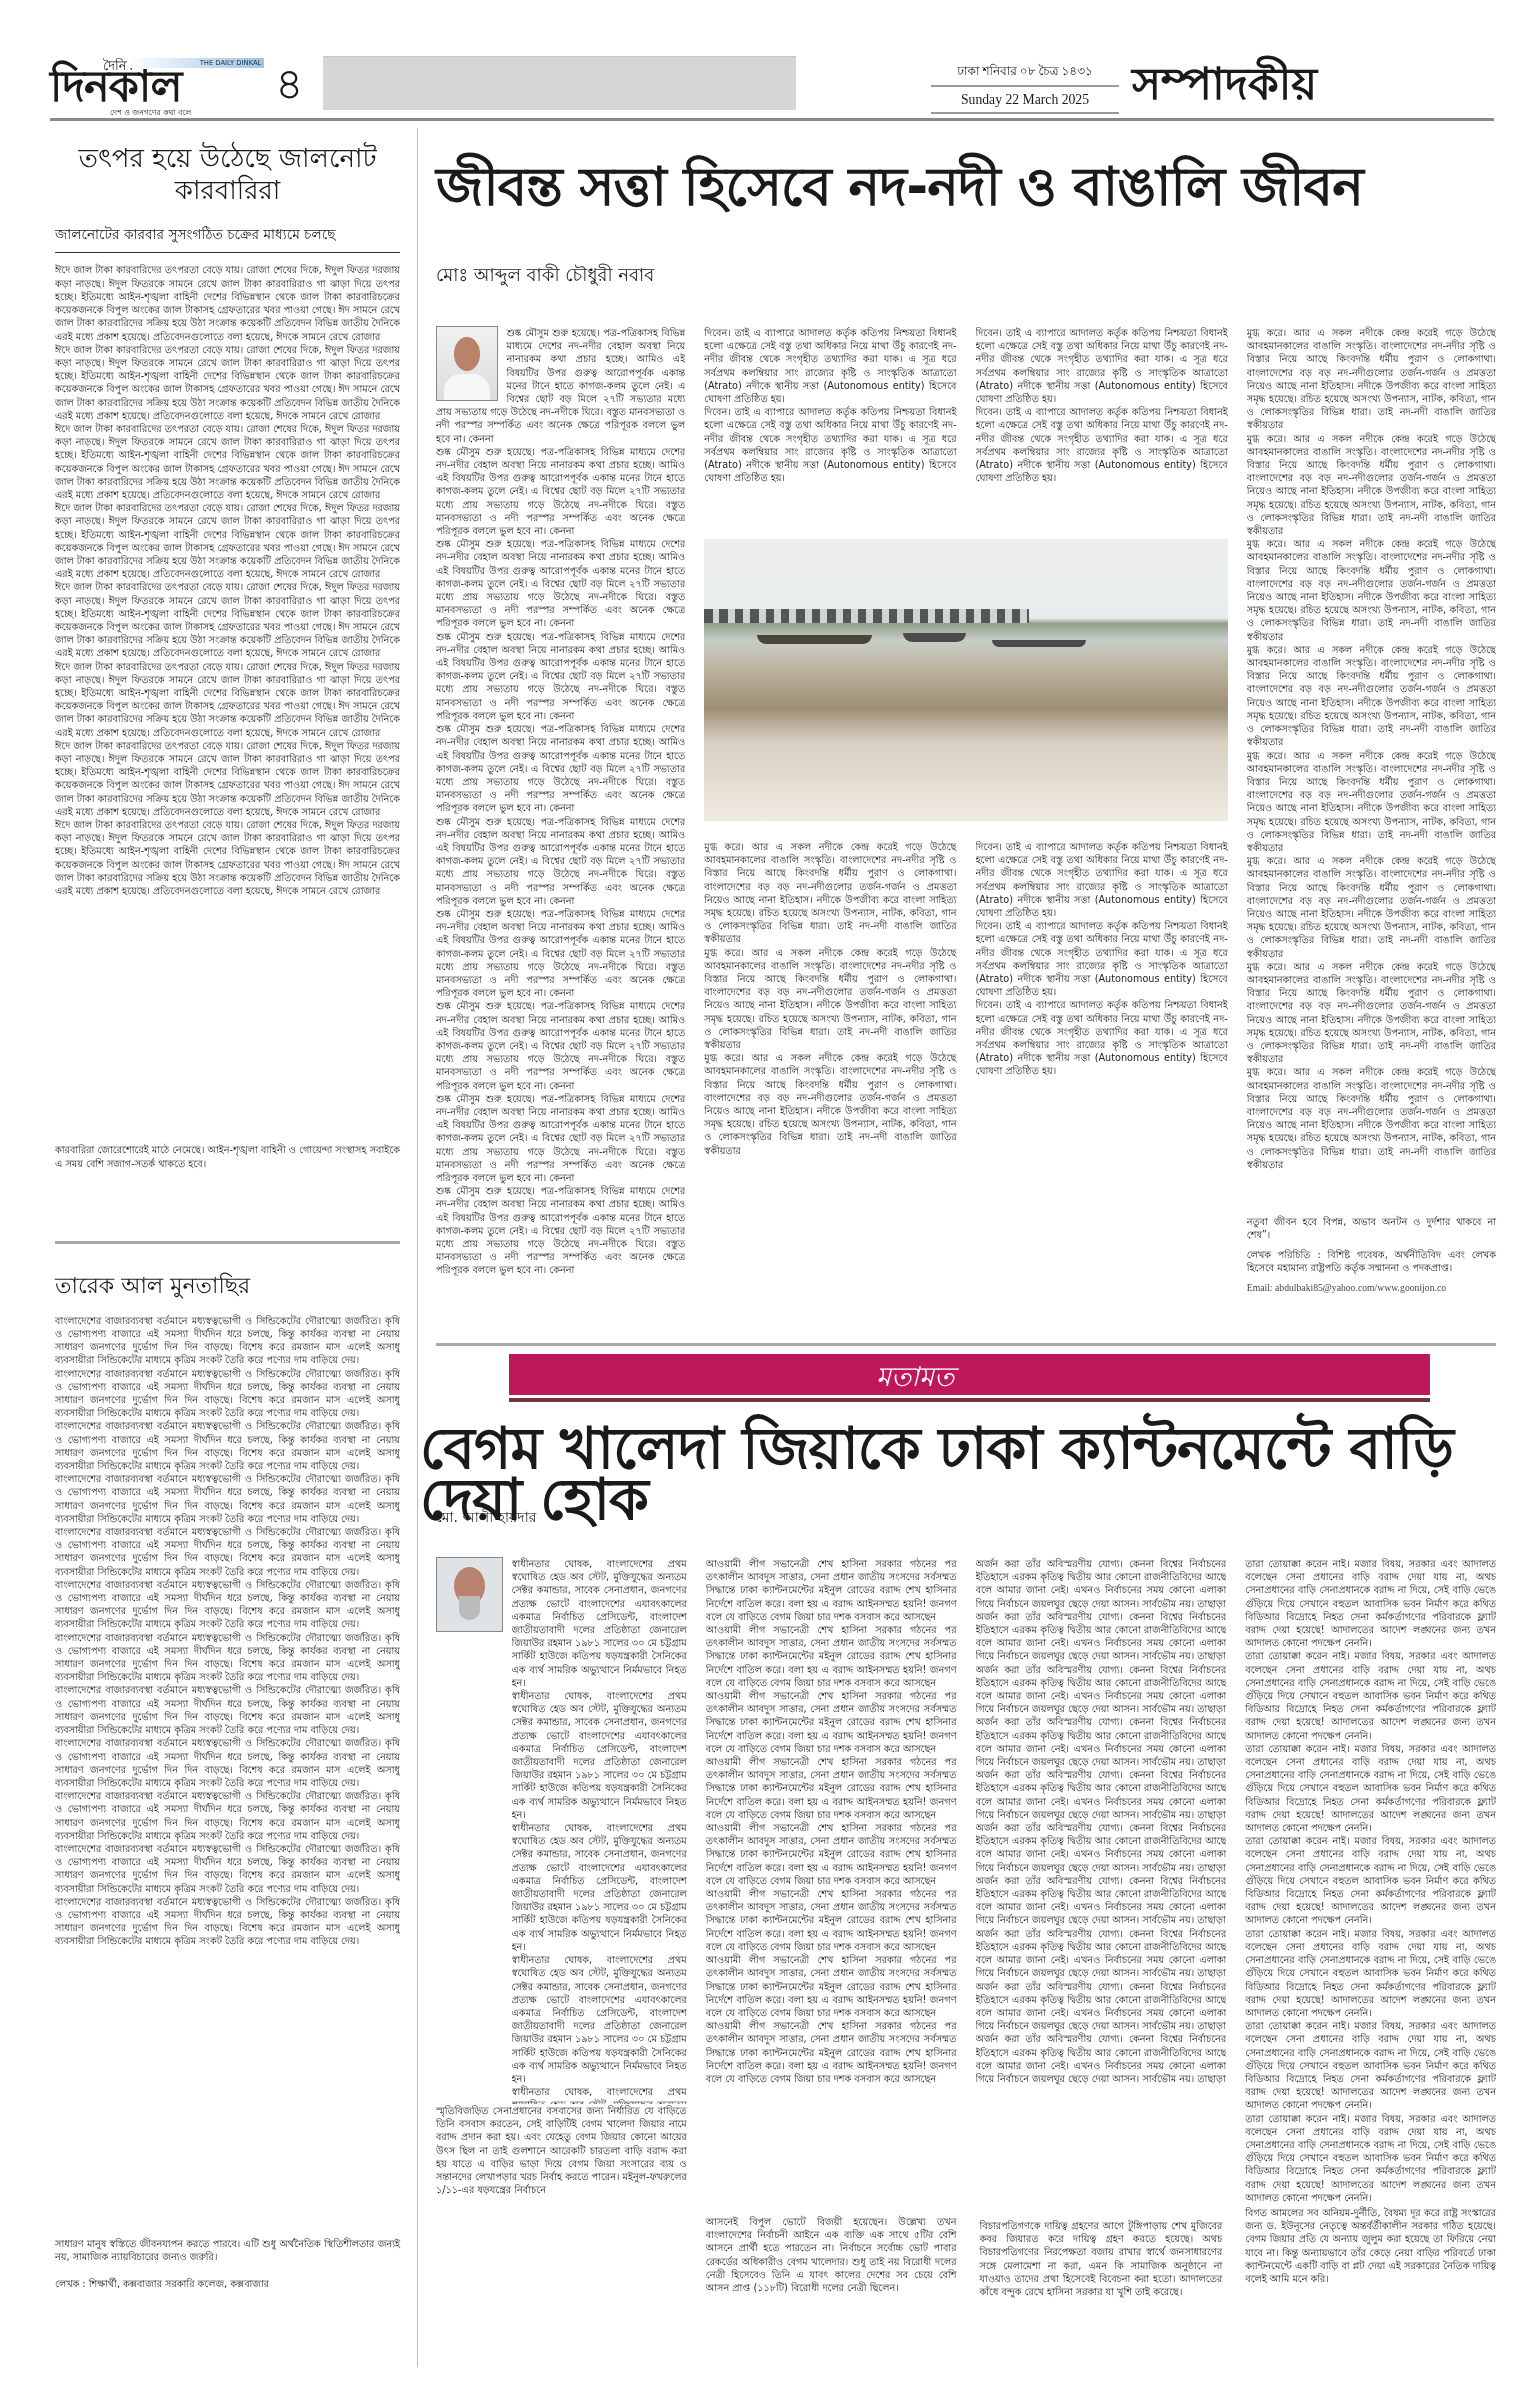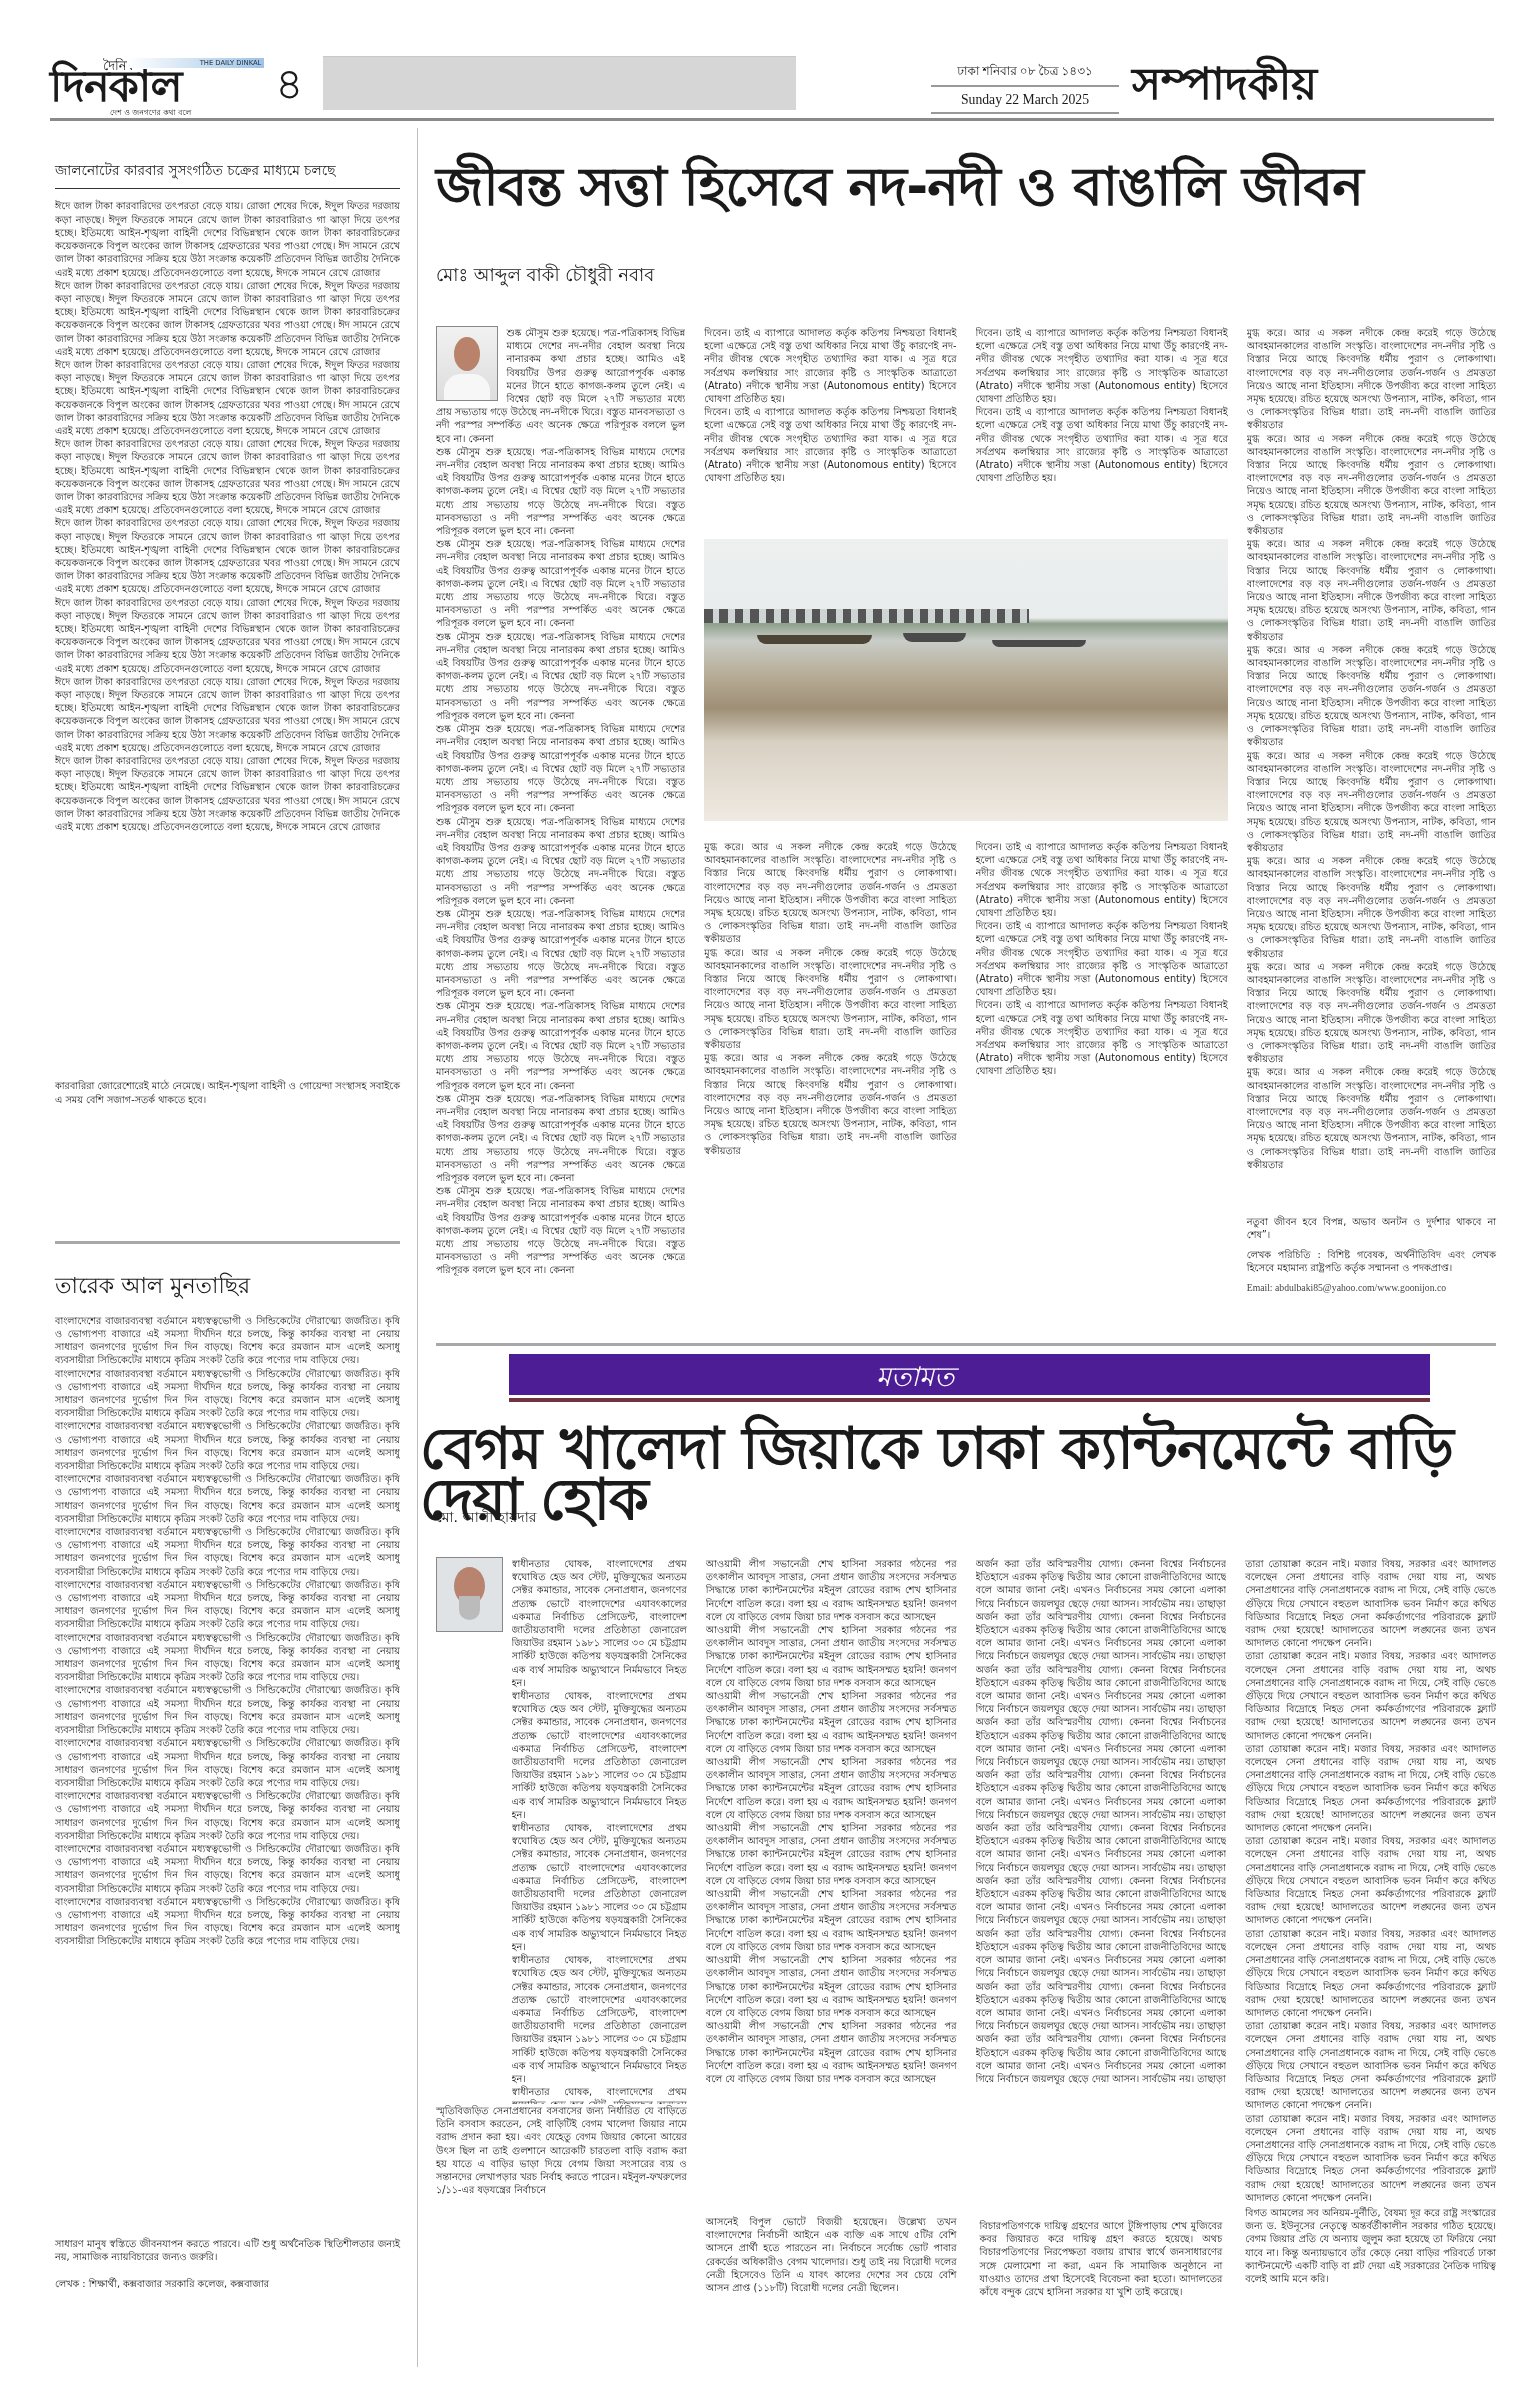--- a/index.html
+++ b/index.html
@@ -29,21 +29,21 @@
   .left-h2{font-size:26px;text-align:center;line-height:34px;font-weight:bold;margin:0;}
   .byline-big{font-size:22px;margin:10.3px 0 8.5px;}
   
   .main-title{left:436px;top:156px;font-size:53px;font-weight:bold;letter-spacing:-0.9px;line-height:62px;}
   .main-byline{left:436px;top:261px;font-size:18px;}
   .cols{display:flex;gap:19px;}
   .col{flex:1;}
   .photo{border:0.9px solid #888;background:linear-gradient(#f1f1f1,#ddd);}
   .face{position:absolute;border-radius:50%;}
   .pull{font-size:20.5px;line-height:26px;text-align:center;}
-  .mot{left:509px;top:1354px;width:921px;height:41px;background:#4c1d95;}
+  .mot{left:509px;top:1354px;width:921px;height:41px;background:#be185d;}
   .mot-strip{left:509px;top:1398px;width:921px;height:4.3px;background:#6f3440;}
   .mot-label{position:absolute;left:367px;top:1.7px;font-size:27px;color:#fff;font-style:italic;}
   .op-title{left:420px;top:1423px;font-size:57px;font-weight:bold;line-height:51px;letter-spacing:-0.9px;}
   .op-byline{left:436px;top:1506px;font-size:14px;}
   .muted{color:#444;}
 </style>
 </head>
 <body>
 
 <div class="abs logo">
@@ -56,20 +56,21 @@
 <div class="abs greybar"></div>
 <div class="abs datebox">
   <div class="bn">ঢাকা শনিবার ০৮ চৈত্র ১৪৩১</div>
   <div class="en">Sunday 22 March 2025</div>
 </div>
 <div class="abs section-title">সম্পাদকীয়</div>
 <div class="abs topline"></div>
 <div class="abs vline"></div>
 
 <div class="abs lcol" style="top:142px;">
+  <h2 class="left-h1">তৎপর হয়ে উঠেছে জালনোট কারবারিরা</h2>
   <div class="left-sub">জালনোটের কারবার সুসংগঠিত চক্রের মাধ্যমে চলছে</div>
   <div class="body-text" style="margin-top:10.3px;height:880px;overflow:hidden;">
     <p style="margin:0;">ঈদে জাল টাকা কারবারিদের তৎপরতা বেড়ে যায়। রোজা শেষের দিকে, ঈদুল ফিতর দরজায় কড়া নাড়ছে। ঈদুল ফিতরকে সামনে রেখে জাল টাকা কারবারিরাও গা ঝাড়া দিয়ে তৎপর হচ্ছে। ইতিমধ্যে আইন-শৃঙ্খলা বাহিনী দেশের বিভিন্নস্থান থেকে জাল টাকা কারবারিচক্রের কয়েকজনকে বিপুল অংকের জাল টাকাসহ গ্রেফতারের খবর পাওয়া গেছে। ঈদ সামনে রেখে জাল টাকা কারবারিদের সক্রিয় হয়ে উঠা সংক্রান্ত কয়েকটি প্রতিবেদন বিভিন্ন জাতীয় দৈনিকে এরই মধ্যে প্রকাশ হয়েছে। প্রতিবেদনগুলোতে বলা হয়েছে, ঈদকে সামনে রেখে রোজার</p>
     <p style="margin:0;">ঈদে জাল টাকা কারবারিদের তৎপরতা বেড়ে যায়। রোজা শেষের দিকে, ঈদুল ফিতর দরজায় কড়া নাড়ছে। ঈদুল ফিতরকে সামনে রেখে জাল টাকা কারবারিরাও গা ঝাড়া দিয়ে তৎপর হচ্ছে। ইতিমধ্যে আইন-শৃঙ্খলা বাহিনী দেশের বিভিন্নস্থান থেকে জাল টাকা কারবারিচক্রের কয়েকজনকে বিপুল অংকের জাল টাকাসহ গ্রেফতারের খবর পাওয়া গেছে। ঈদ সামনে রেখে জাল টাকা কারবারিদের সক্রিয় হয়ে উঠা সংক্রান্ত কয়েকটি প্রতিবেদন বিভিন্ন জাতীয় দৈনিকে এরই মধ্যে প্রকাশ হয়েছে। প্রতিবেদনগুলোতে বলা হয়েছে, ঈদকে সামনে রেখে রোজার</p>
     <p style="margin:0;">ঈদে জাল টাকা কারবারিদের তৎপরতা বেড়ে যায়। রোজা শেষের দিকে, ঈদুল ফিতর দরজায় কড়া নাড়ছে। ঈদুল ফিতরকে সামনে রেখে জাল টাকা কারবারিরাও গা ঝাড়া দিয়ে তৎপর হচ্ছে। ইতিমধ্যে আইন-শৃঙ্খলা বাহিনী দেশের বিভিন্নস্থান থেকে জাল টাকা কারবারিচক্রের কয়েকজনকে বিপুল অংকের জাল টাকাসহ গ্রেফতারের খবর পাওয়া গেছে। ঈদ সামনে রেখে জাল টাকা কারবারিদের সক্রিয় হয়ে উঠা সংক্রান্ত কয়েকটি প্রতিবেদন বিভিন্ন জাতীয় দৈনিকে এরই মধ্যে প্রকাশ হয়েছে। প্রতিবেদনগুলোতে বলা হয়েছে, ঈদকে সামনে রেখে রোজার</p>
     <p style="margin:0;">ঈদে জাল টাকা কারবারিদের তৎপরতা বেড়ে যায়। রোজা শেষের দিকে, ঈদুল ফিতর দরজায় কড়া নাড়ছে। ঈদুল ফিতরকে সামনে রেখে জাল টাকা কারবারিরাও গা ঝাড়া দিয়ে তৎপর হচ্ছে। ইতিমধ্যে আইন-শৃঙ্খলা বাহিনী দেশের বিভিন্নস্থান থেকে জাল টাকা কারবারিচক্রের কয়েকজনকে বিপুল অংকের জাল টাকাসহ গ্রেফতারের খবর পাওয়া গেছে। ঈদ সামনে রেখে জাল টাকা কারবারিদের সক্রিয় হয়ে উঠা সংক্রান্ত কয়েকটি প্রতিবেদন বিভিন্ন জাতীয় দৈনিকে এরই মধ্যে প্রকাশ হয়েছে। প্রতিবেদনগুলোতে বলা হয়েছে, ঈদকে সামনে রেখে রোজার</p>
     <p style="margin:0;">ঈদে জাল টাকা কারবারিদের তৎপরতা বেড়ে যায়। রোজা শেষের দিকে, ঈদুল ফিতর দরজায় কড়া নাড়ছে। ঈদুল ফিতরকে সামনে রেখে জাল টাকা কারবারিরাও গা ঝাড়া দিয়ে তৎপর হচ্ছে। ইতিমধ্যে আইন-শৃঙ্খলা বাহিনী দেশের বিভিন্নস্থান থেকে জাল টাকা কারবারিচক্রের কয়েকজনকে বিপুল অংকের জাল টাকাসহ গ্রেফতারের খবর পাওয়া গেছে। ঈদ সামনে রেখে জাল টাকা কারবারিদের সক্রিয় হয়ে উঠা সংক্রান্ত কয়েকটি প্রতিবেদন বিভিন্ন জাতীয় দৈনিকে এরই মধ্যে প্রকাশ হয়েছে। প্রতিবেদনগুলোতে বলা হয়েছে, ঈদকে সামনে রেখে রোজার</p>
     <p style="margin:0;">ঈদে জাল টাকা কারবারিদের তৎপরতা বেড়ে যায়। রোজা শেষের দিকে, ঈদুল ফিতর দরজায় কড়া নাড়ছে। ঈদুল ফিতরকে সামনে রেখে জাল টাকা কারবারিরাও গা ঝাড়া দিয়ে তৎপর হচ্ছে। ইতিমধ্যে আইন-শৃঙ্খলা বাহিনী দেশের বিভিন্নস্থান থেকে জাল টাকা কারবারিচক্রের কয়েকজনকে বিপুল অংকের জাল টাকাসহ গ্রেফতারের খবর পাওয়া গেছে। ঈদ সামনে রেখে জাল টাকা কারবারিদের সক্রিয় হয়ে উঠা সংক্রান্ত কয়েকটি প্রতিবেদন বিভিন্ন জাতীয় দৈনিকে এরই মধ্যে প্রকাশ হয়েছে। প্রতিবেদনগুলোতে বলা হয়েছে, ঈদকে সামনে রেখে রোজার</p>
     <p style="margin:0;">ঈদে জাল টাকা কারবারিদের তৎপরতা বেড়ে যায়। রোজা শেষের দিকে, ঈদুল ফিতর দরজায় কড়া নাড়ছে। ঈদুল ফিতরকে সামনে রেখে জাল টাকা কারবারিরাও গা ঝাড়া দিয়ে তৎপর হচ্ছে। ইতিমধ্যে আইন-শৃঙ্খলা বাহিনী দেশের বিভিন্নস্থান থেকে জাল টাকা কারবারিচক্রের কয়েকজনকে বিপুল অংকের জাল টাকাসহ গ্রেফতারের খবর পাওয়া গেছে। ঈদ সামনে রেখে জাল টাকা কারবারিদের সক্রিয় হয়ে উঠা সংক্রান্ত কয়েকটি প্রতিবেদন বিভিন্ন জাতীয় দৈনিকে এরই মধ্যে প্রকাশ হয়েছে। প্রতিবেদনগুলোতে বলা হয়েছে, ঈদকে সামনে রেখে রোজার</p>
     <p style="margin:0;">ঈদে জাল টাকা কারবারিদের তৎপরতা বেড়ে যায়। রোজা শেষের দিকে, ঈদুল ফিতর দরজায় কড়া নাড়ছে। ঈদুল ফিতরকে সামনে রেখে জাল টাকা কারবারিরাও গা ঝাড়া দিয়ে তৎপর হচ্ছে। ইতিমধ্যে আইন-শৃঙ্খলা বাহিনী দেশের বিভিন্নস্থান থেকে জাল টাকা কারবারিচক্রের কয়েকজনকে বিপুল অংকের জাল টাকাসহ গ্রেফতারের খবর পাওয়া গেছে। ঈদ সামনে রেখে জাল টাকা কারবারিদের সক্রিয় হয়ে উঠা সংক্রান্ত কয়েকটি প্রতিবেদন বিভিন্ন জাতীয় দৈনিকে এরই মধ্যে প্রকাশ হয়েছে। প্রতিবেদনগুলোতে বলা হয়েছে, ঈদকে সামনে রেখে রোজার</p>

